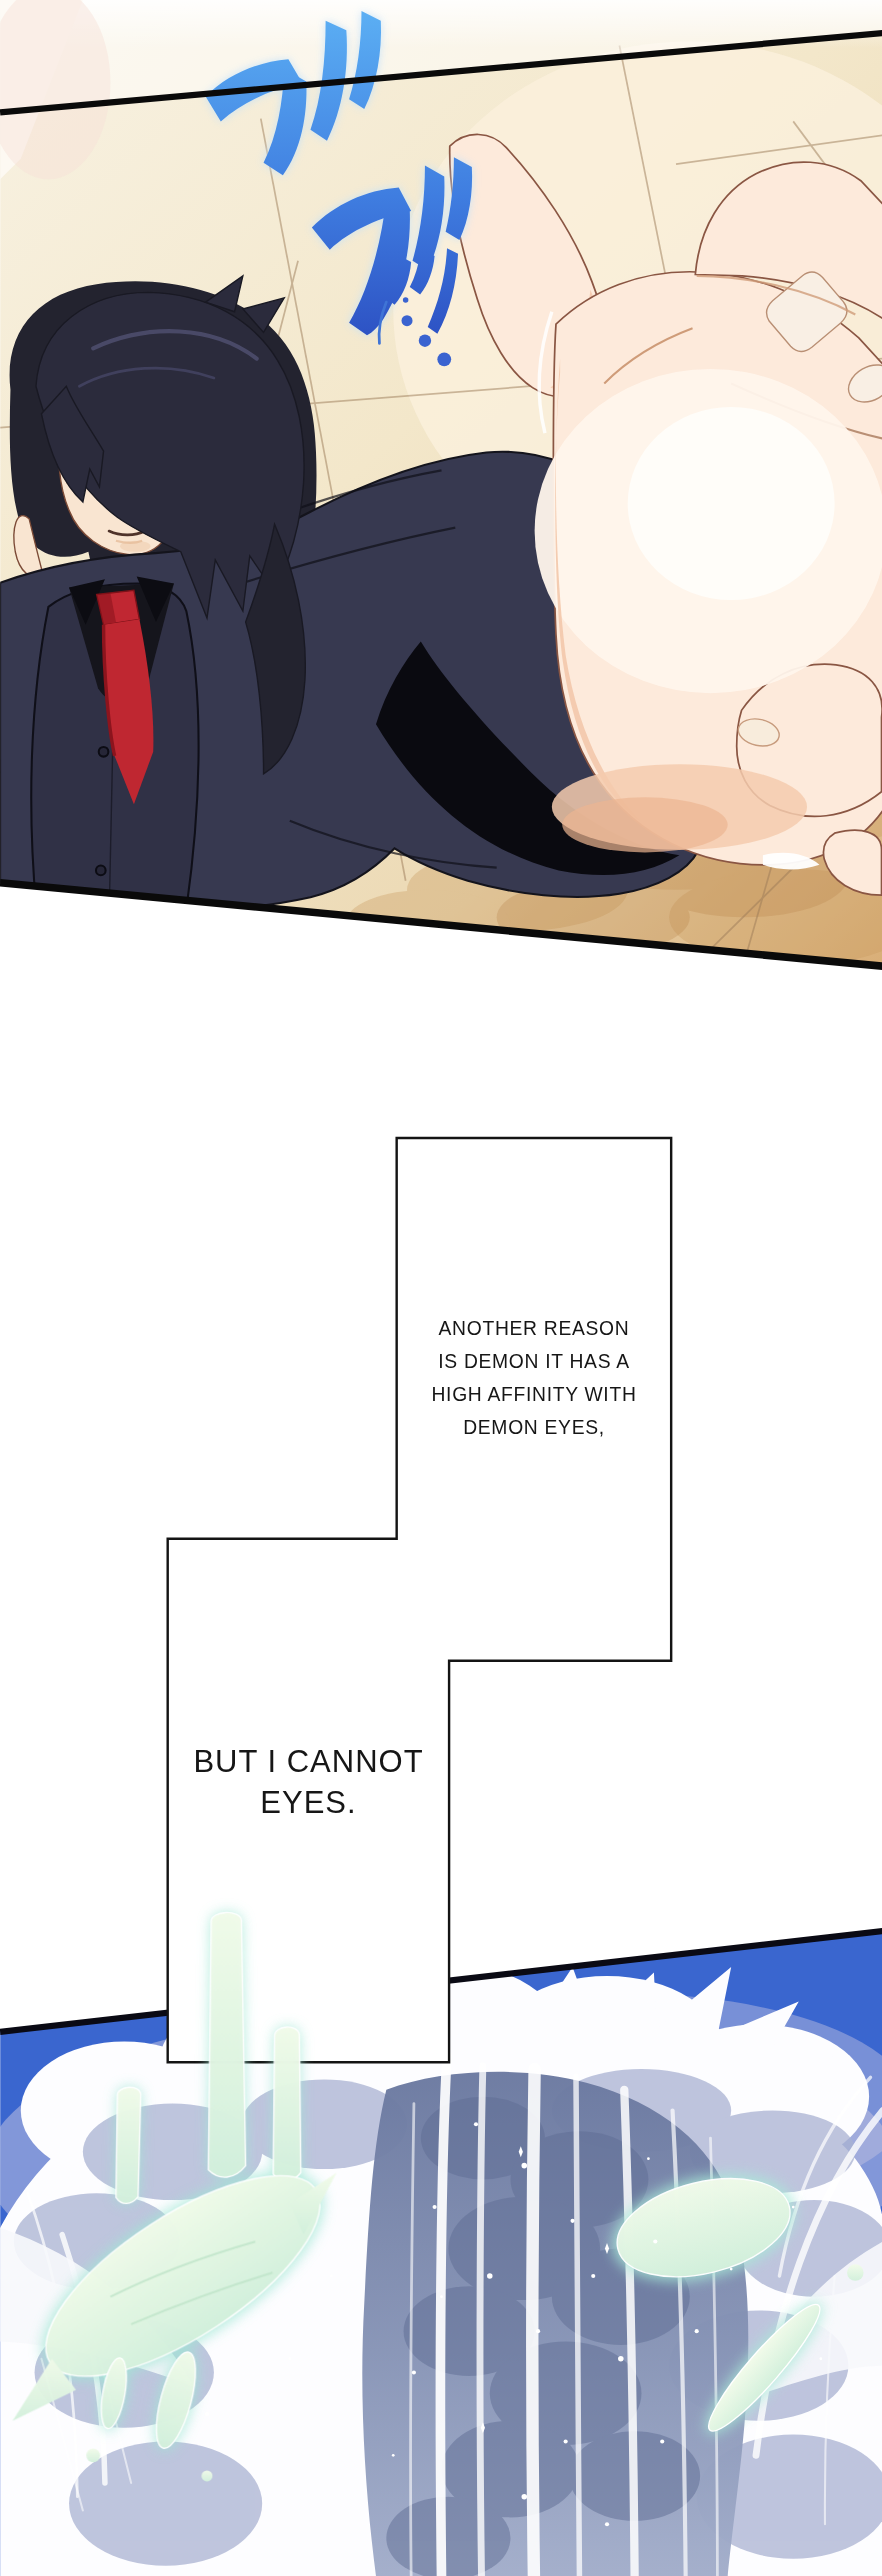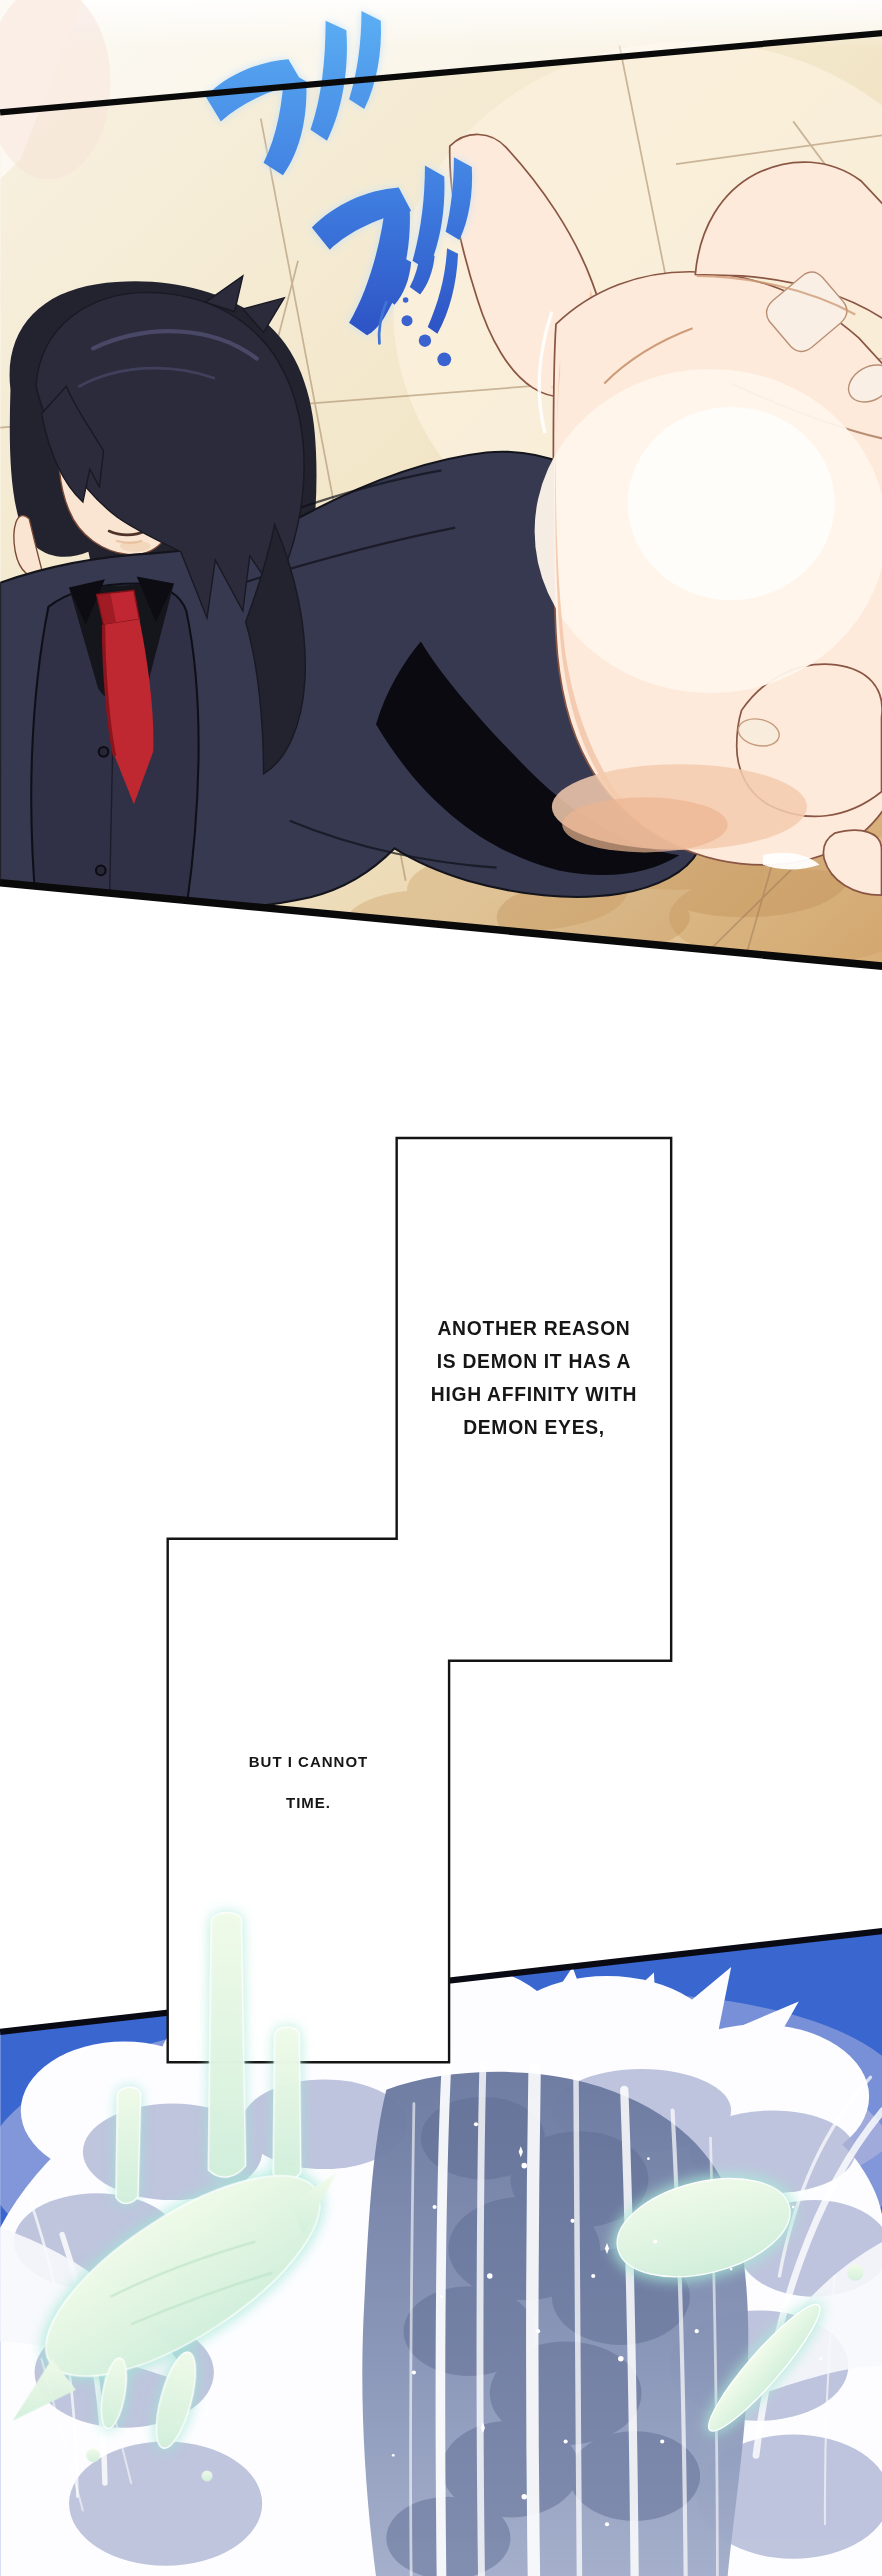--- a/index.html
+++ b/index.html
@@ -1,23 +1,23 @@
 <!DOCTYPE html>
 <html style="font-size:11px"><head>
 <meta charset="utf-8">
 <style>
   html,body{margin:0;padding:0;background:#ffffff;}
   #stage{position:relative;width:883px;height:2576px;overflow:hidden;background:#ffffff;
          font-family:"Liberation Sans",sans-serif;}
   #art{position:absolute;left:0;top:0;}
-  .caption{position:absolute;color:#161616;font-weight:700;text-align:center;
+  .caption{position:absolute;color:#161616;font-weight:400;text-align:center;
            -webkit-font-smoothing:antialiased;}
   .caption div{white-space:nowrap;}
   #caption-1{left:397px;top:1312px;width:274px;font-size:19.3px;line-height:33px;letter-spacing:0.7px;}
-  #caption-2{left:168px;top:1741px;width:281px;font-size:15px;line-height:41px;letter-spacing:1px;}
+  #caption-2{left:168px;top:1741px;width:281px;font-size:31px;line-height:41px;letter-spacing:1px;}
 </style>
 </head>
 <body>
 
 <div id="stage">
 <svg id="art" width="883" height="2576" viewBox="0 0 1280 3735">
   <defs>
     <clipPath id="clipTop">
           <path d="M0,0 H1280 V1401 L0,1280 Z"></path>
         </clipPath>
@@ -351,16 +351,16 @@
 </svg>
 
   <div class="caption" id="caption-1">
     <div>ANOTHER REASON</div>
     <div>IS DEMON IT HAS A</div>
     <div>HIGH AFFINITY WITH</div>
     <div>DEMON EYES,</div>
   </div>
   <div class="caption" id="caption-2">
     <div>BUT I CANNOT</div>
-    <div>TIME.</div>
+    <div>EYES.</div>
   </div>
 </div>
 
 
 </body></html>

